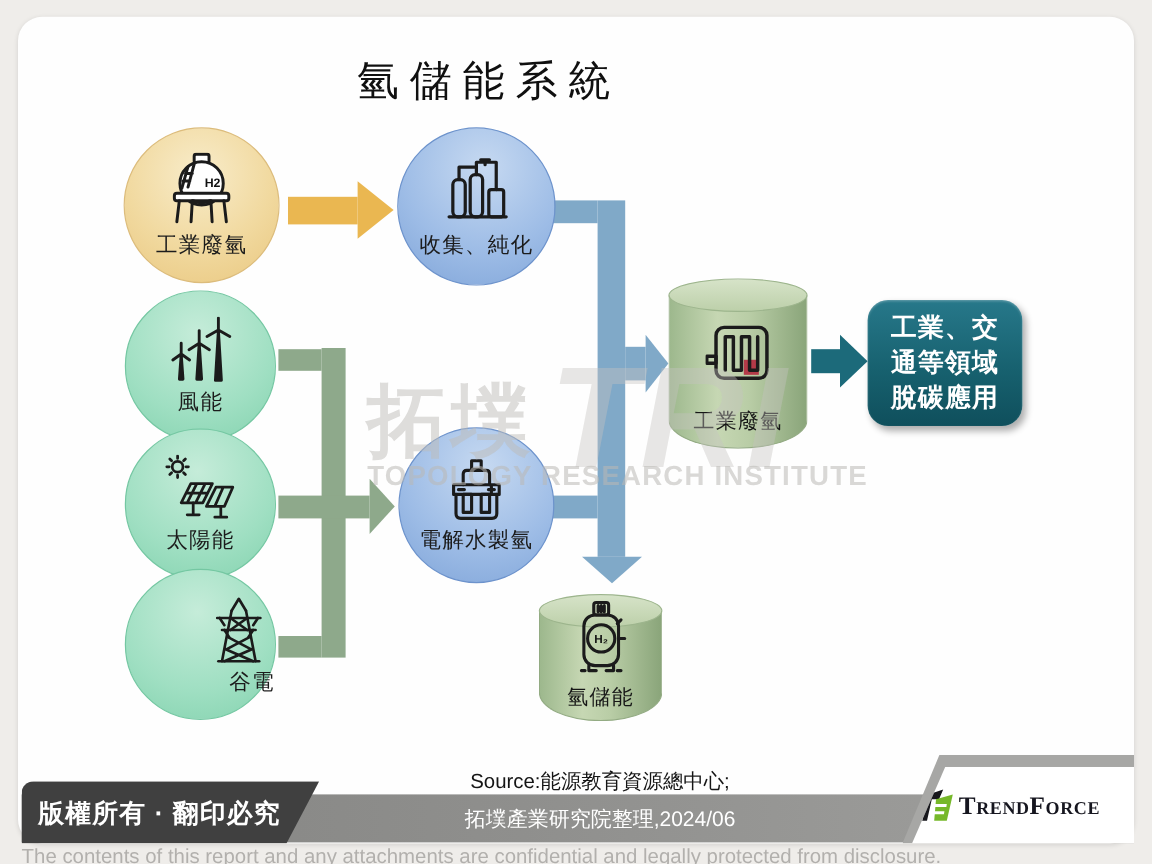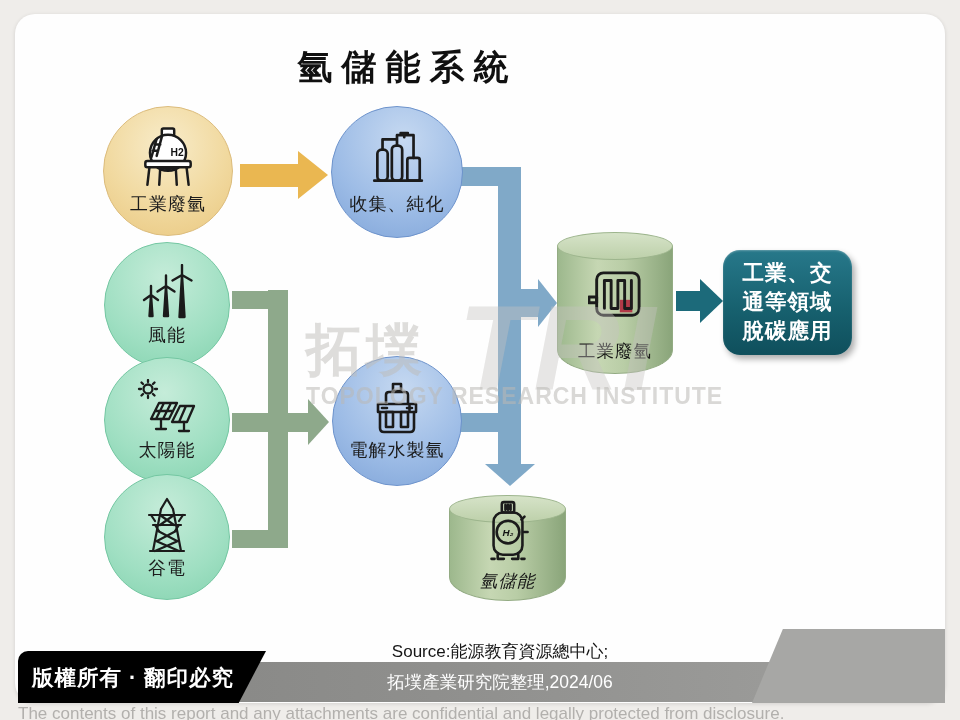--- a/index.html
+++ b/index.html
@@ -1,46 +1,46 @@
 <!DOCTYPE html>
 <html><head>
 <meta charset="utf-8">
 <style>
   * { margin:0; padding:0; box-sizing:border-box; }
   html,body { width:960px; height:720px; }
   body { font-family:"Liberation Sans","DejaVu Sans",sans-serif; background:#efedea; position:relative; overflow:hidden; }
   .page { position:absolute; left:0; top:0; width:960px; height:720px; background:#efedea; }
   .card { position:absolute; left:15px; top:14px; width:930px; height:689px; background:#fefefe; border-radius:20px; box-shadow:0 1px 4px rgba(0,0,0,.12); }
-  .title { position:absolute; left:0; top:44px; width:815px; text-align:center; font-family:"DejaVu Serif","Liberation Serif",serif; font-weight:700; font-size:35px; letter-spacing:9px; color:#101010; }
+  .title { position:absolute; left:0; top:44px; width:815px; text-align:center; font-family:"DejaVu Serif","Liberation Serif",serif; font-weight:400; font-size:35px; letter-spacing:9px; color:#101010; }
   
   .circle { position:absolute; border-radius:50%; display:flex; flex-direction:column; align-items:center; justify-content:center; z-index:3; }
   .c-yellow { background:radial-gradient(circle at 48% 30%,#f8ecca 0%,#f1d99f 55%,#e9c óne77f 100%);justify-content:center; }
   .c-yellow { background:radial-gradient(circle at 48% 30%,#f8ecca 0%,#f1d99f 55%,#e9c77f 100%); border:1px solid #dcbc7c; }
   .c-green  { background:radial-gradient(circle at 48% 28%,#c5ecd9 0%,#9fdfc2 60%,#83d2ae 100%); border:1px solid #74c7a2; }
   .c-blue   { background:radial-gradient(circle at 55% 25%,#c6d9f1 0%,#9dbce6 58%,#7fa4d8 100%); border:1px solid #6d93cc; }
   .node-label { font-size:18px; color:#1c1c1c; margin-top:1px; letter-spacing:1px; white-space:nowrap; }
   
   .rect { position:absolute; z-index:2; }
   .tri { position:absolute; width:0; height:0; border-style:solid; border-color:transparent; z-index:2; }
   
   .cylinder { position:absolute; z-index:3; }
   .cyl-top { position:absolute; left:0; top:0; width:100%; height:28px; border-radius:50%; background:linear-gradient(180deg,#d6e3c8,#bdd0aa); border:1px solid #9db58d; }
   .cyl-body { position:absolute; left:0; top:14px; right:0; bottom:0; background:linear-gradient(90deg,#9db88d 0%,#c6d7b3 35%,#b9cda6 58%,#8aa57a 100%); border:1px solid #93ab83; border-top:none; border-radius:0 0 50% 50% / 0 0 24px 24px; }
   .cyl-content { position:absolute; left:0; right:0; top:0; bottom:0; display:flex; flex-direction:column; align-items:center; z-index:1; }
   .cyl-label { position:absolute; bottom:11px; width:100%; text-align:center; font-size:17.5px; color:#161616; letter-spacing:1px; white-space:nowrap; }
   
   .app-box { position:absolute; left:723px; top:250px; width:129px; height:105px; border-radius:17px; background:linear-gradient(180deg,#27788a 0%,#17616f 55%,#0f4f5c 100%); box-shadow:3px 4px 6px rgba(0,0,0,.32), inset 0 1px 2px rgba(255,255,255,.28); color:#fff; font-weight:700; font-size:21.5px; line-height:29px; letter-spacing:1px; display:flex; flex-direction:column; align-items:center; justify-content:center; z-index:3; }
   
   .wm { position:absolute; z-index:5; pointer-events:none; font-weight:700; color:rgba(187,185,181,.42); white-space:nowrap; }
-  .wm-cjk { left:306px; top:306px; font-size:56px; line-height:88px; letter-spacing:4px; color:rgba(190,188,184,.50); }
+  .wm-cjk { left:306px; top:306px; font-size:66px; line-height:88px; letter-spacing:4px; color:rgba(190,188,184,.50); }
   .wm-tri { left:458px; top:288px; font-size:120px; line-height:120px; letter-spacing:2px; color:rgba(198,196,192,.40);font-style:italic; }
   .wm-line { left:306px; top:383px; font-size:23px; letter-spacing:1px; color:rgba(186,184,180,.55); }
   
   .gray-bar { position:absolute; left:18px; top:662px; width:927px; height:40px; background:linear-gradient(90deg,#848482 0%,#8f8f8d 45%,#a0a09e 100%); z-index:4; }
-  .black-banner { position:absolute; left:18px; top:651px; width:248px; height:52px; background:#000000; clip-path:polygon(0 0,100% 0,89% 100%,0 100%); border-top-left-radius:10px; display:flex; align-items:center; justify-content:center; padding-right:18px; color:#fff; font-weight:700; font-size:21.5px; letter-spacing:1px; z-index:5; }
+  .black-banner { position:absolute; left:18px; top:651px; width:248px; height:52px; background:#404040; clip-path:polygon(0 0,100% 0,89% 100%,0 100%); border-top-left-radius:10px; display:flex; align-items:center; justify-content:center; padding-right:18px; color:#fff; font-weight:700; font-size:21.5px; letter-spacing:1px; z-index:5; }
   .src1 { position:absolute; left:300px; top:640px; width:400px; text-align:center; font-size:17px; color:#151515; z-index:5; }
   .src2 { position:absolute; left:300px; top:670px; width:400px; text-align:center; font-size:17.5px; color:#ffffff; z-index:5; }
   .tf-gray { position:absolute; left:752px; top:629px; width:193px; height:74px; background:#a7a7a5; clip-path:polygon(16% 0,100% 0,100% 100%,0 100%); z-index:5; }
   .tf-white { position:absolute; left:760px; top:639px; width:185px; height:64px; background:#ffffff; clip-path:polygon(15% 0,100% 0,100% 100%,0 100%); display:flex; align-items:center; padding-left:8px; gap:4px; z-index:6; }
   .tf-text { font-family:"Liberation Serif","DejaVu Serif",serif; font-variant-caps:small-caps; font-weight:700; font-size:21px; color:#16161f; letter-spacing:.5px; }
   .disclaimer { position:absolute; left:18px; top:704px; width:920px; font-size:17px; color:#b2b0ad; z-index:2; }
   .icon svg { display:block; }
 </style>
 </head>
 <body>
@@ -114,21 +114,21 @@
         <circle cx="12" cy="10" r="4.5"></circle>
         <path d="M12,1 V3 M12,17 V19 M3,10 H5 M19,10 H21 M5.5,3.5 L7,5 M17,15 L18.5,16.5 M17,5 L18.5,3.5 M5.5,16.5 L7,15"></path>
         <path d="M15,40 L23,24 H41 L33,40 Z M28,24 L20,40 M35,24 L27,40 M19,32 H37"></path>
         <path d="M36,43 L44,27 H58 L51,43 Z M50,27 L43,43"></path>
         <path d="M25,40 V50 M48,43 V52 M20,50 H30 M43,52 H53"></path>
       </svg>
     </span>
     <span class="node-label">太陽能</span>
   </div>
 
-  <div class="circle c-green" style="left:104px;top:474px;width:126px;height:126px;">
+  <div class="circle c-green" style="left:104px;top:474px;width:126px;height:126px;align-items:flex-end;">
     <span class="icon">
       <svg width="60" height="60" viewBox="0 0 60 60" fill="none" stroke="#1b1b1b" stroke-width="2.2" stroke-linecap="round" stroke-linejoin="round">
         <path d="M24,14 L30,4 L36,14"></path>
         <path d="M24,14 L16,56 M36,14 L44,56"></path>
         <path d="M12,20 H48 M16,30 H44"></path>
         <path d="M14,20 L18,26 M46,20 L42,26 M18,30 L22,36 M42,30 L38,36"></path>
         <path d="M23,20 L37,30 M37,20 L23,30 M21,36 L40,46 M39,36 L20,46 M19,46 L42,56 M41,46 L18,56"></path>
         <path d="M13,56 H47"></path>
       </svg>
     </span>
@@ -159,21 +159,21 @@
           <rect x="33" y="33" width="13" height="13" fill="#b23a48" stroke="none"></rect>
           <rect x="9" y="5" width="44" height="44" rx="7"></rect>
           <rect x="1" y="30" width="8" height="6"></rect>
           <path d="M17,42 V13 H24 V42 H31 V13 H38 V42 H45 V13"></path>
         </svg>
       </span>
       <span class="cyl-label">工業廢氫</span>
     </div>
   </div>
 
-  <div class="cylinder" style="left:449px;top:495px;width:117px;height:106px;font-style:italic;">
+  <div class="cylinder" style="left:449px;top:495px;width:103px;height:106px;">
     <div class="cyl-body"></div>
     <div class="cyl-top"></div>
     <div class="cyl-content">
       <span class="icon" style="margin-top:3px;">
         <svg width="62" height="66" viewBox="0 0 60 64" fill="none" stroke="#1b1b1b" stroke-width="2.5" stroke-linecap="round" stroke-linejoin="round">
           <rect x="24" y="4" width="12" height="10" rx="2"></rect>
           <path d="M27.5,6.5 V11.5 M30,6.5 V11.5 M32.5,6.5 V11.5"></path>
           <rect x="16" y="14" width="28" height="41" rx="9"></rect>
           <circle cx="30" cy="33" r="11"></circle>
           <path d="M43,21 L46,18 M45,33 H49"></path>
@@ -194,15 +194,26 @@
   <div class="wm wm-cjk">拓墣</div>
   <div class="wm wm-tri">TRI</div>
   <div class="wm wm-line">TOPOLOGY RESEARCH INSTITUTE</div>
 
   <div class="gray-bar"></div>
   <div class="black-banner">版權所有 · 翻印必究</div>
   <div class="src1">Source:能源教育資源總中心;</div>
   <div class="src2">拓墣產業研究院整理,2024/06</div>
 
   <div class="tf-gray"></div>
+  <div class="tf-white">
+    <span class="icon">
+      <svg width="27" height="29" viewBox="0 0 27 29">
+        <polygon points="0,7 18,1 14.5,9 8.5,9 4.5,27 0.5,27 4.5,9" fill="#17171c"></polygon>
+        <polygon points="12,9 26,5 21,27 10.5,27" fill="#76b82a"></polygon>
+        <rect x="11" y="13" width="10" height="2.6" fill="#ffffff" transform="skewX(-8)" transform-origin="11 13"></rect>
+        <rect x="10" y="19" width="9" height="2.6" fill="#ffffff" transform="skewX(-8)" transform-origin="10 19"></rect>
+      </svg>
+    </span>
+    <span class="tf-text">TrendForce</span>
+  </div>
 
   <div class="disclaimer">The contents of this report and any attachments are confidential and legally protected from disclosure.</div>
 </div>
 
 </body></html>

